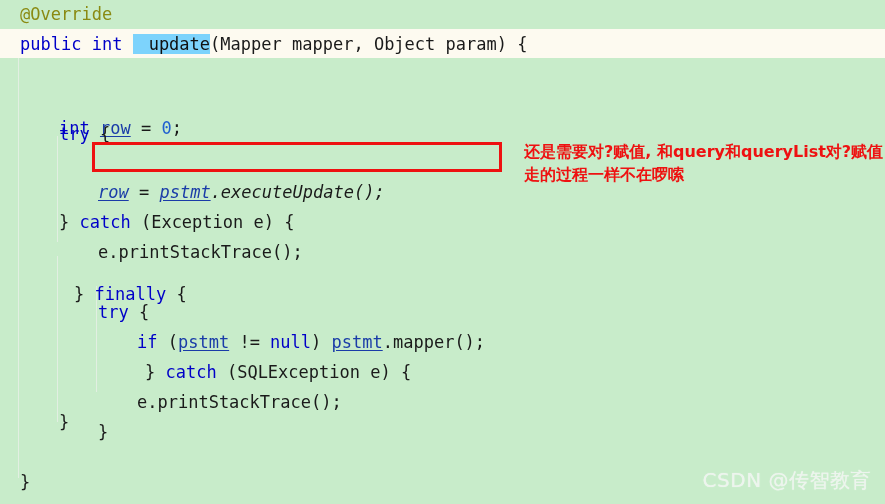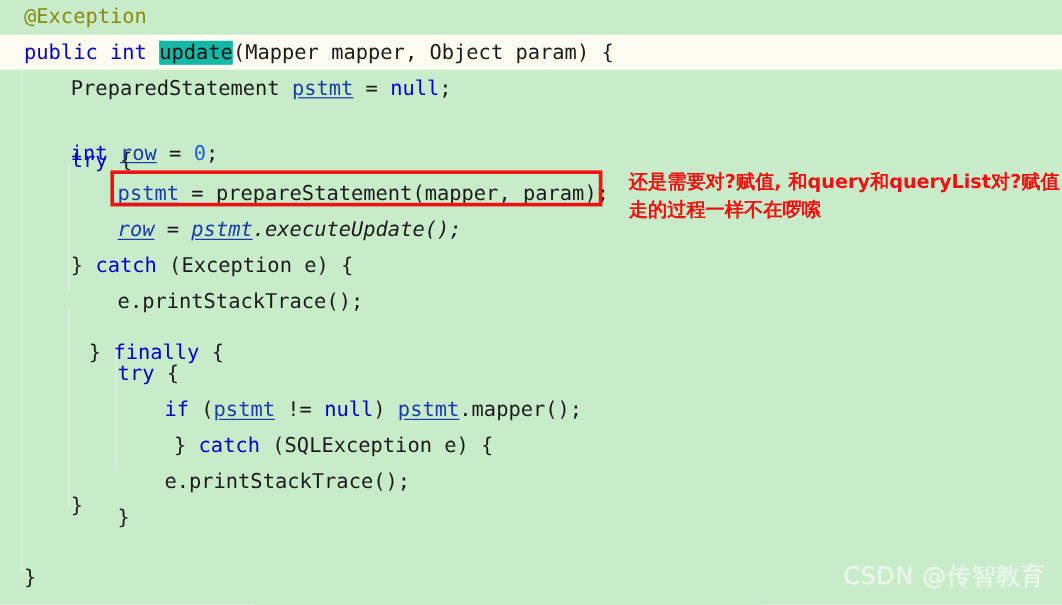--- a/index.html
+++ b/index.html
@@ -56,21 +56,21 @@
   }
   .code-line .ind { display: inline-block; }
 
   
   .kw       { color: #0000c8; }
   .anno     { color: #8a8a12; }
   .plain    { color: #1a1a1a; }
   .type     { color: #1a1a1a; }
   .num      { color: #2060d0; }
   .fld      { color: #1a3ca8; text-decoration: underline; text-underline-offset: 2px; }
-  .sel      { background: #14b8a6; color: #101010; }
+  .sel      { background: #7dd3fc; color: #101010; padding-left: 16px; }
 
   
   .caret {
     display: inline-block;
     width: 0;
     border-left: 2px solid #101010;
     height: 19px;
     vertical-align: -4px;
     margin-right: -2px;
   }
@@ -122,31 +122,29 @@
 
   <div id="editor">
 
     <div class="caret-line-bg" style="top:29px;"></div>
 
     <div class="indent-guide" style="left:18px; top:58px;  height:420px;"></div>
     <div class="indent-guide" style="left:57px; top:136px; height:106px;"></div>
     <div class="indent-guide" style="left:57px; top:256px; height:166px;"></div>
     <div class="indent-guide" style="left:96px; top:286px; height:106px;"></div>
 
-    <div class="code-line" style="top:-1px;"><span class="ind" style="width:20px;"></span><span class="anno">@Exception</span></div>
+    <div class="code-line" style="top:-1px;"><span class="ind" style="width:20px;"></span><span class="anno">@Override</span></div>
 
     <div class="code-line" style="top:29px;"><span class="ind" style="width:20px;"></span><span class="kw">public</span><span class="plain"> </span><span class="kw">int</span><span class="plain"> </span><span class="caret"></span><span class="sel">update</span><span class="plain">(</span><span class="type">Mapper</span><span class="plain"> </span><span class="plain">mapper</span><span class="plain">, </span><span class="type">Object</span><span class="plain"> </span><span class="plain">param</span><span class="plain">) {</span></div>
 
-    <div class="code-line" style="top:59px;"><span class="ind" style="width:59px;"></span><span class="type">PreparedStatement</span><span class="plain"> </span><span class="fld">pstmt</span><span class="plain"> = </span><span class="kw">null</span><span class="plain">;</span></div>
 
     <div class="code-line" style="top:89px;margin-top:24px;"><span class="ind" style="width:59px;"></span><span class="kw">int</span><span class="plain"> </span><span class="fld">row</span><span class="plain"> = </span><span class="num">0</span><span class="plain">;</span></div>
 
     <div class="code-line" style="top:119px;"><span class="ind" style="width:59px;"></span><span class="kw">try</span><span class="plain"> {</span></div>
 
-    <div class="code-line" style="top:147px;"><span class="ind" style="width:98px;"></span><span class="fld">pstmt</span><span class="plain"> = </span><span class="plain">prepareStatement</span><span class="plain">(</span><span class="plain">mapper</span><span class="plain">, </span><span class="plain">param</span><span class="plain">);</span></div>
 
     <div class="code-line" style="top:177px;font-style:italic;"><span class="ind" style="width:98px;"></span><span class="fld">row</span><span class="plain"> = </span><span class="fld">pstmt</span><span class="plain">.executeUpdate();</span></div>
 
     <div class="code-line" style="top:207px;"><span class="ind" style="width:59px;"></span><span class="plain">} </span><span class="kw">catch</span><span class="plain"> (</span><span class="type">Exception</span><span class="plain"> e) {</span></div>
 
     <div class="code-line" style="top:237px;"><span class="ind" style="width:98px;"></span><span class="plain">e.printStackTrace();</span></div>
 
     <div class="code-line" style="top:279px;padding-left:15px;"><span class="ind" style="width:59px;"></span><span class="plain">} </span><span class="kw">finally</span><span class="plain"> {</span></div>
 
     <div class="code-line" style="top:297px;"><span class="ind" style="width:98px;"></span><span class="kw">try</span><span class="plain"> {</span></div>

